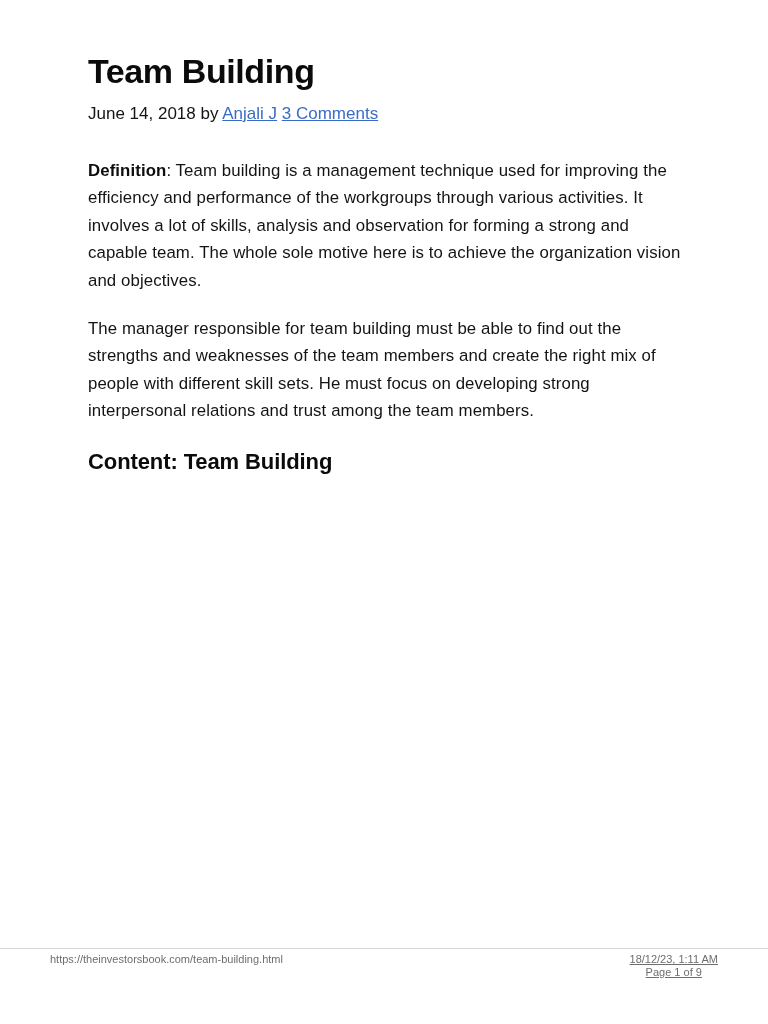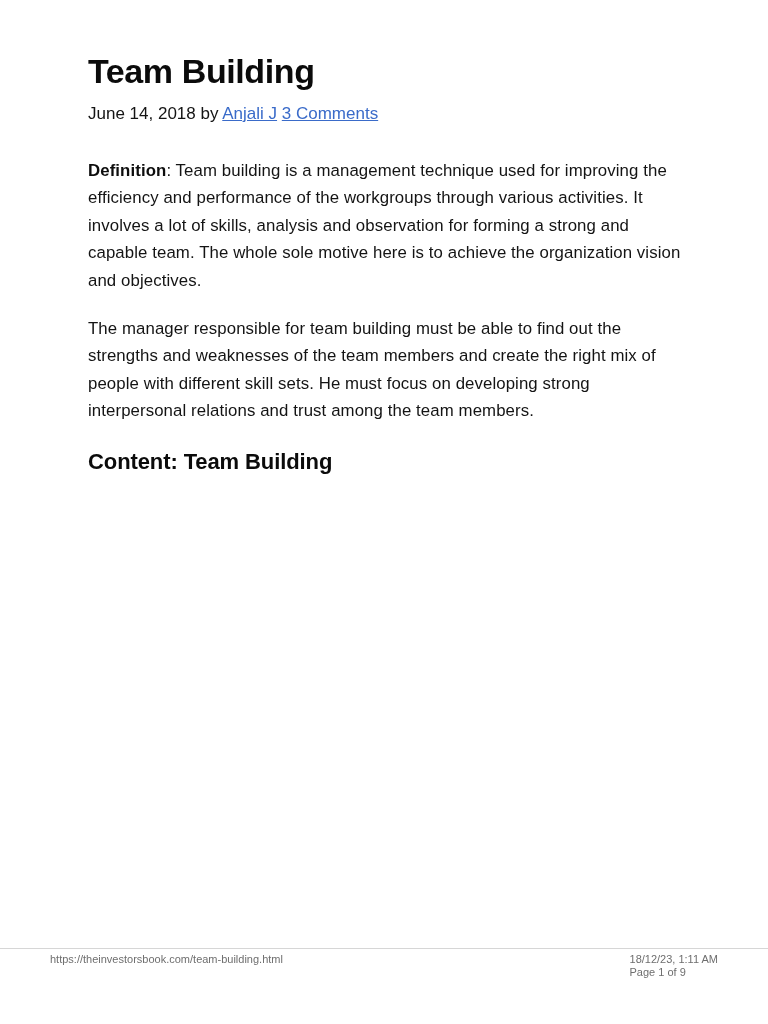--- a/index.html
+++ b/index.html
@@ -60,21 +60,21 @@
     top: 948px;
     border-top: 1px solid #d6d6d6;
     padding: 4px 50px 0 50px;
     display: flex;
     justify-content: space-between;
     align-items: flex-start;
     font-size: 11px;
     color: var(--footer-color, #6e6e6e);
   }
   .footer-url { line-height: 13px; }
-  .footer-right { text-align: left; line-height: 13px; }
+  .footer-right { text-align: center; line-height: 13px; text-decoration: underline; }
 </style>
 </head>
 <body>
 
 <div class="page">
   <div class="content">
 
     <h1 class="title">Team Building</h1>
 
     <div class="byline">

